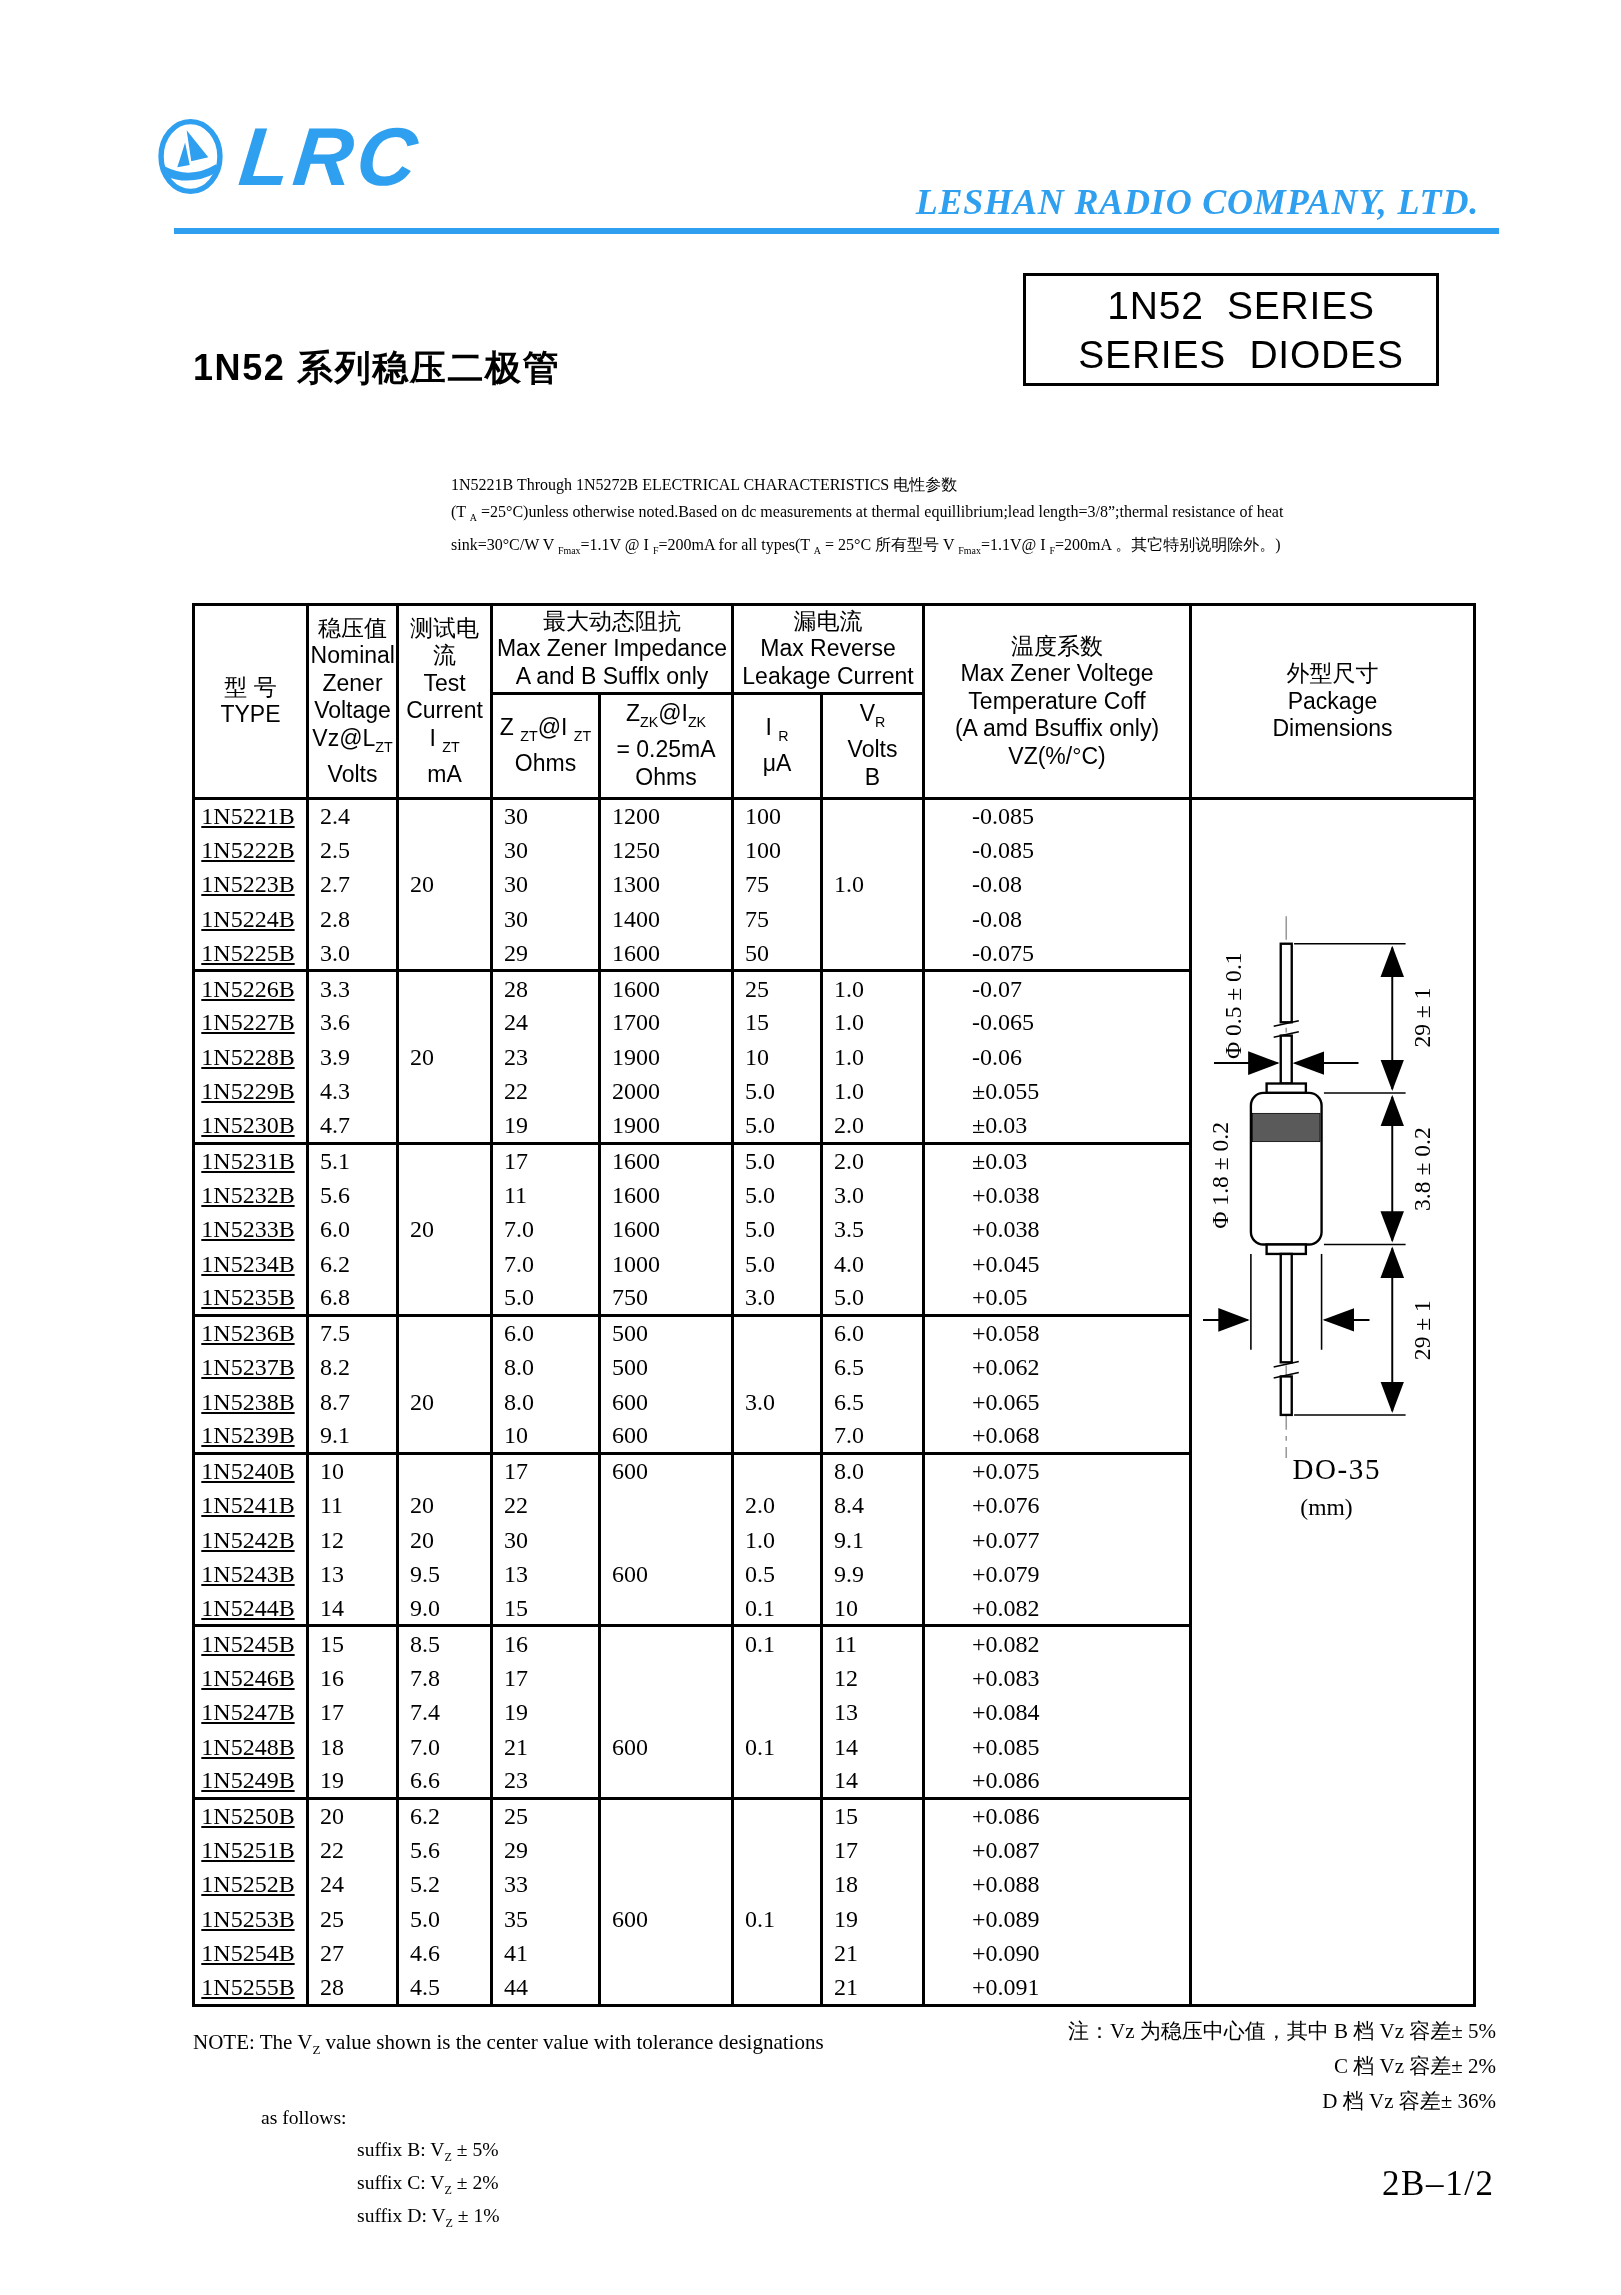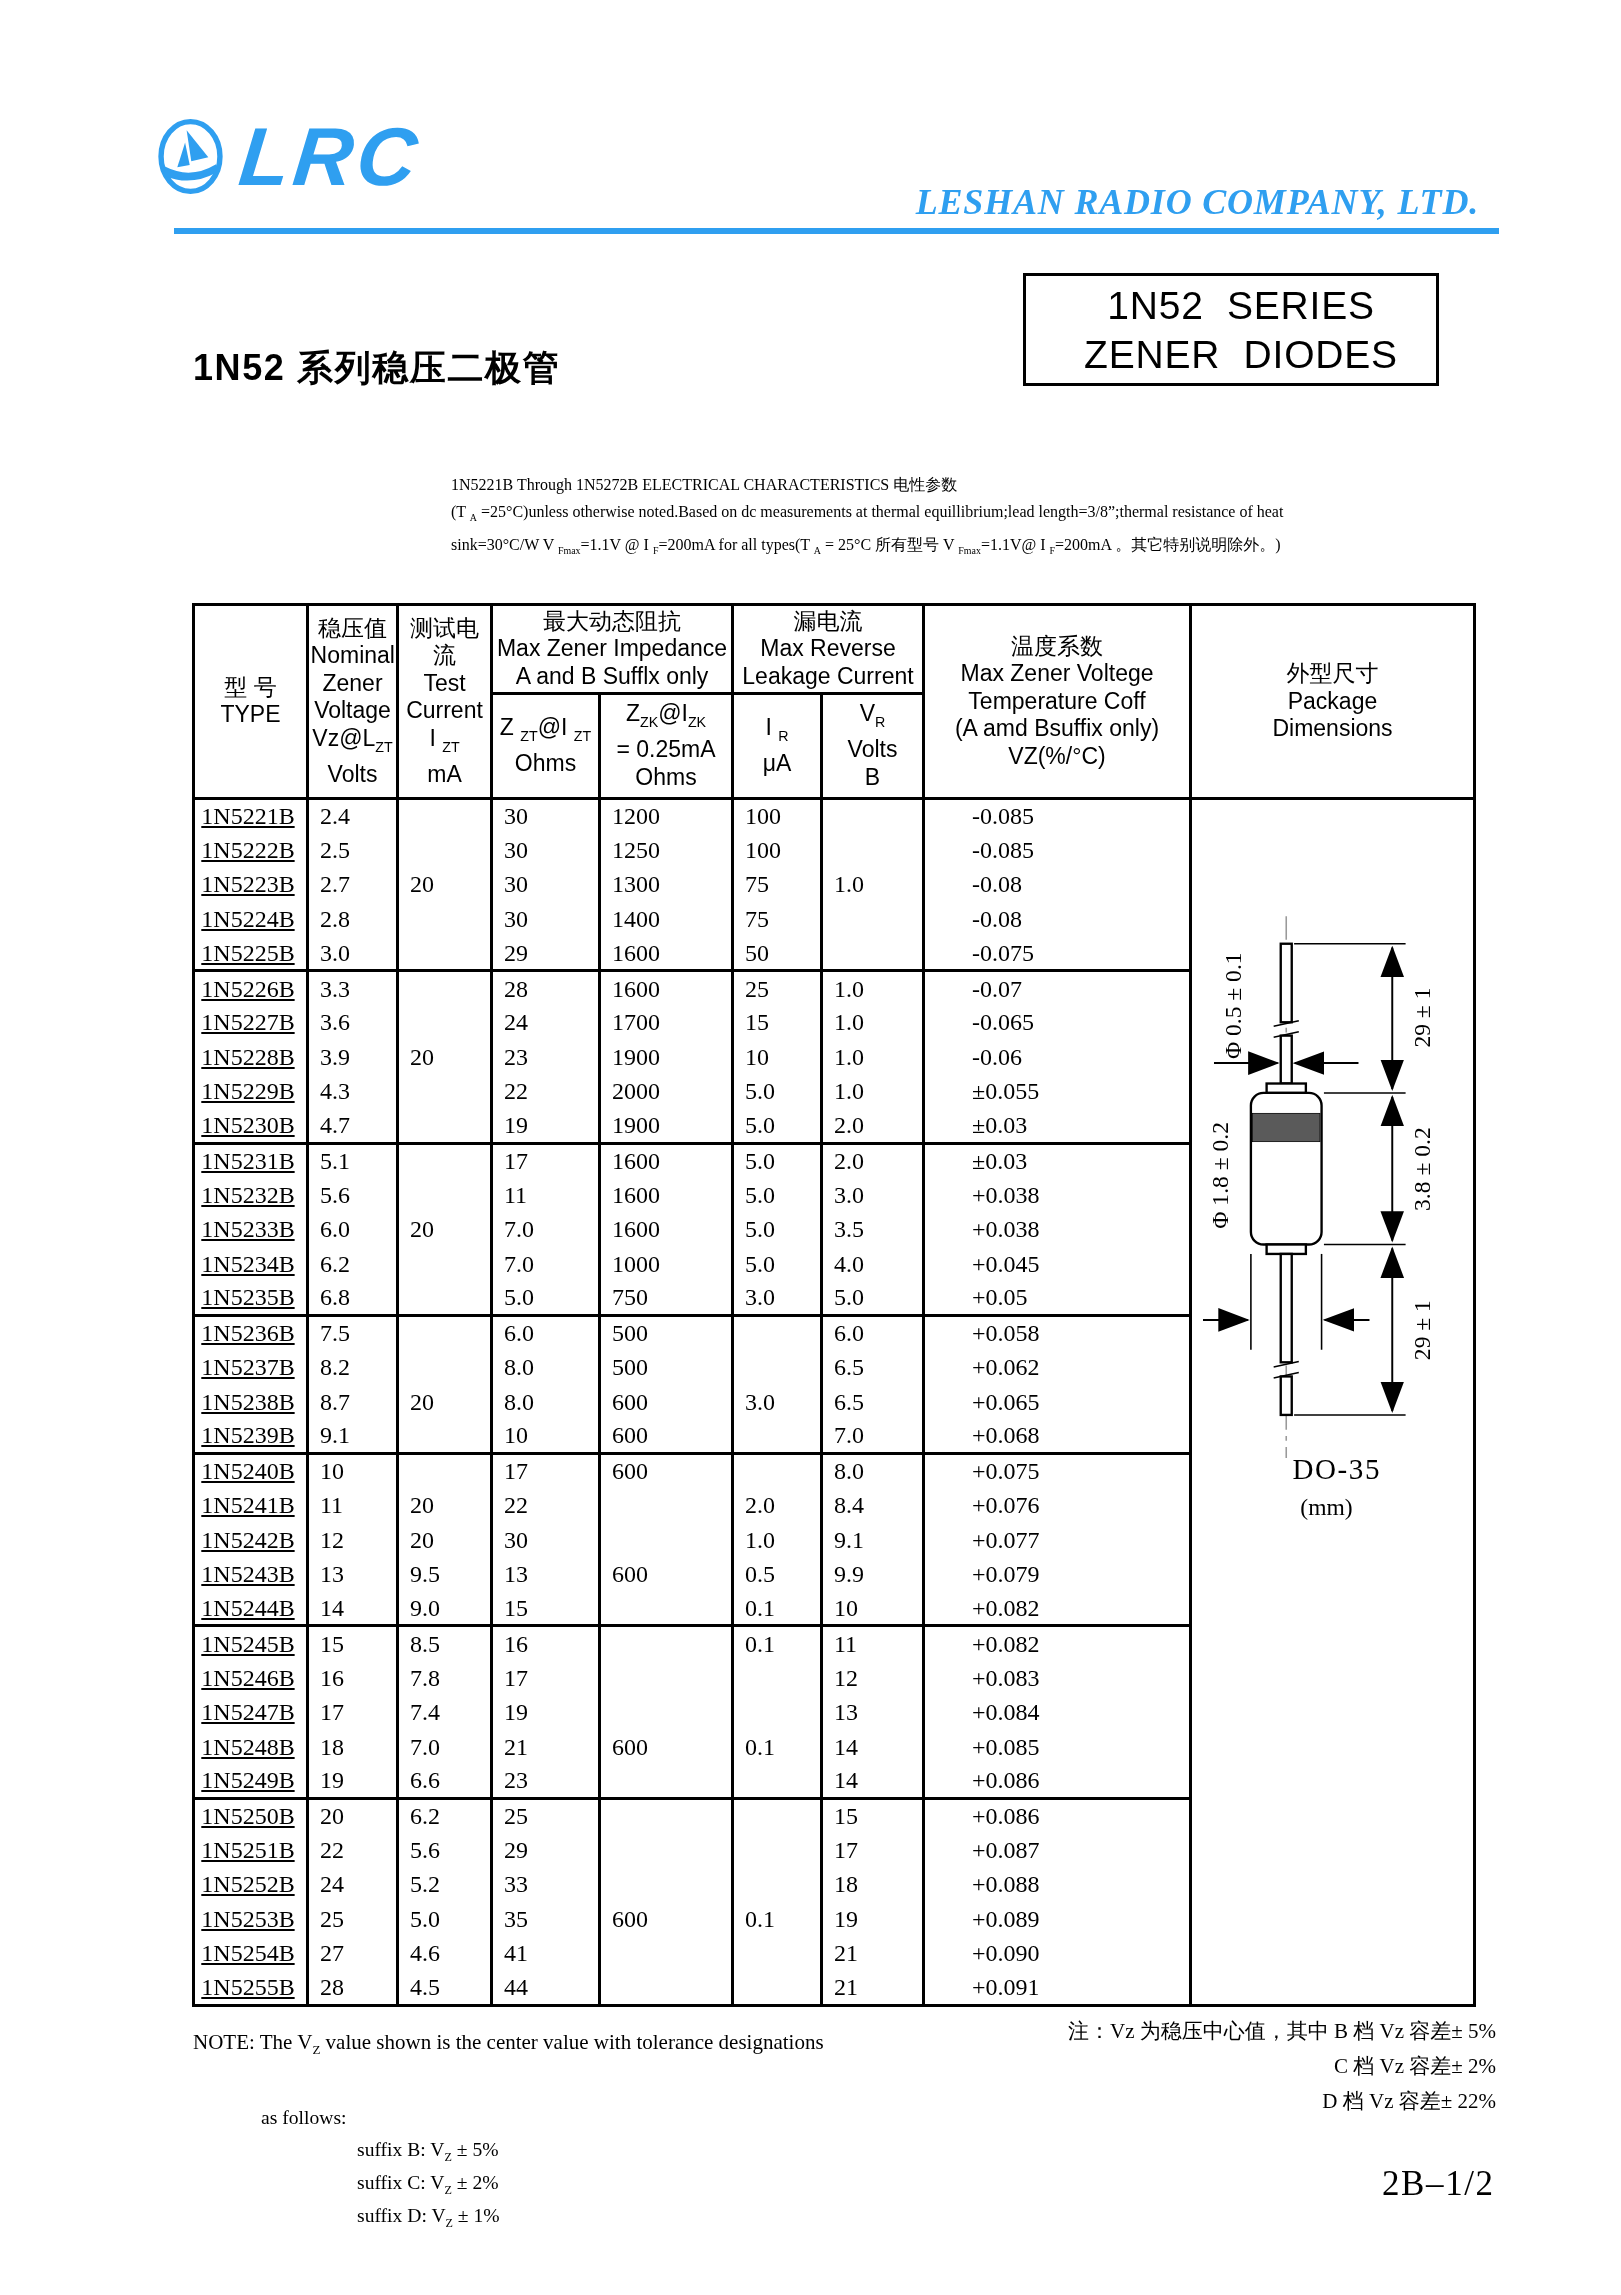--- a/index.html
+++ b/index.html
@@ -71,21 +71,21 @@
       <path d="M27 73 Q60 90 93 70 L93 81 Q60 99 27 85 Z" fill="#2f9ff0" style="fill:var(--accent)"></path>
     </svg>
     <span class="logo-text">LRC</span>
   </div>
 
   <div class="company">LESHAN RADIO COMPANY, LTD.</div>
   <div class="rule"></div>
 
   <div class="series-box">
     <div>1N52  SERIES</div>
-    <div>ZENER  DIODES</div>
+    <div>SERIES  DIODES</div>
   </div>
 
   <h1 class="title-cn">1N52 系列稳压二极管</h1>
 
   <p class="intro"><span>1N5221B Through 1N5272B ELECTRICAL CHARACTERISTICS 电性参数</span><br><span>(T </span><sub>A</sub><span> =25°C)unless otherwise noted.Based on dc measurements at thermal equillibrium;lead length=3/8”;thermal resistance of heat</span><br><span>sink=30°C/W  V </span><sub>Fmax</sub><span>=1.1V @ I </span><sub>F</sub><span>=200mA for all types(T </span><sub>A</sub><span> = 25°C 所有型号 V </span><sub>Fmax</sub><span>=1.1V@ I </span><sub>F</sub><span>=200mA 。其它特别说明除外。)</span></p>
 
   <table class="spec">
     <colgroup>
       <col style="width:114px">
         <col style="width:90px">
@@ -513,17 +513,17 @@
           <td></td>
           <td>21</td>
           <td class="tc-cell">+0.091</td>
         </tr>
       </tbody>
   </table>
 
   <div class="note-en-main"><span>NOTE: The V</span><sub>Z</sub><span> value shown is the center value with tolerance designations</span></div>
   <div class="note-follows">as  follows:</div>
   <div class="note-suffixes"><span>suffix B:  V</span><sub>Z</sub><span> ± 5%</span><br><span>suffix C:  V</span><sub>Z</sub><span> ± 2%</span><br><span>suffix D:  V</span><sub>Z</sub><span> ± 1%</span></div>
-  <div class="note-cn"><span>注：Vz 为稳压中心值，其中 B 档 Vz 容差± 5%</span><br><span>C 档 Vz 容差± 2%</span><br><span>D 档 Vz 容差± 22%</span></div>
+  <div class="note-cn"><span>注：Vz 为稳压中心值，其中 B 档 Vz 容差± 5%</span><br><span>C 档 Vz 容差± 2%</span><br><span>D 档 Vz 容差± 36%</span></div>
 
   <div class="pagenum">2B–1/2</div>
 </div>
 
 
 </body></html>

